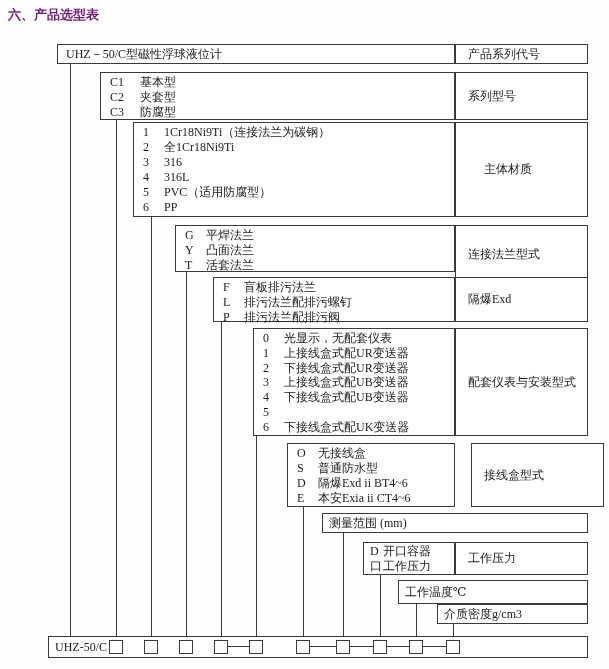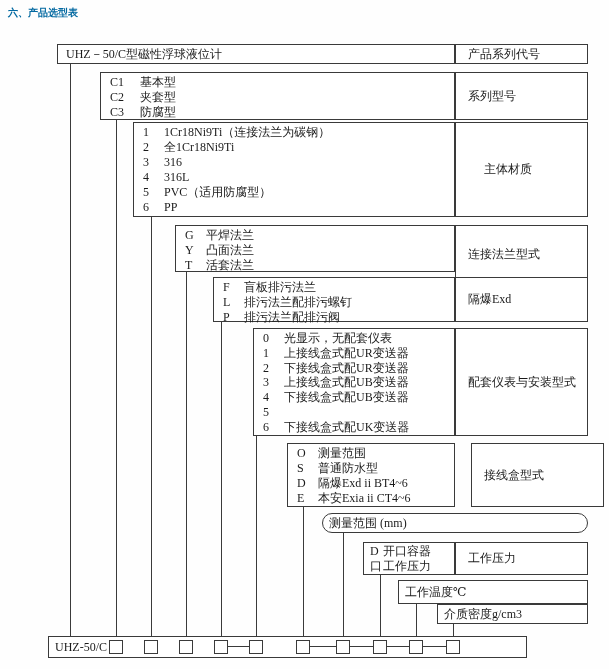--- a/index.html
+++ b/index.html
@@ -5,21 +5,21 @@
   html,body{margin:0;padding:0;background:#fff;}
   body{
     width:609px;height:669px;
     font-family:"Liberation Serif","DejaVu Serif",serif;
     color:#1a1a1a;
   }
   .page{position:relative;width:609px;height:669px;background:#fefefe;overflow:hidden;}
   .title{
     position:absolute;left:8px;top:6px;
     font-family:"Liberation Sans","DejaVu Sans",sans-serif;
-    font-size:10px;font-weight:bold;color:#0369a1;
+    font-size:13px;font-weight:bold;color:#701a75;
   }
   .box{
     position:absolute;border:1px solid #3a3a3a;background:#fff;
     box-sizing:border-box;font-size:12px;
   }
   .flexc{display:flex;align-items:center;}
   .labelbox{padding-left:12px;}
   .selfbox{padding-left:6px;}
   .opts{padding:2px 0 0 9px;line-height:15px;}
   .opts.lh148{line-height:14.8px;padding-top:2px;}
@@ -160,39 +160,39 @@
           <span>下接线盒式配UK变送器</span>
         </div>
     </div>
   </div>
   <div class="box flexc labelbox" style="left:455px;top:328px;width:133px;height:108px;">配套仪表与安装型式</div>
 
   <div class="box" style="left:287px;top:443px;width:168px;height:64px;">
     <div class="opts">
       <div class="opt">
           <span class="code">O</span>
-          <span>测量范围</span>
+          <span>无接线盒</span>
         </div>
       <div class="opt">
           <span class="code">S</span>
           <span>普通防水型</span>
         </div>
       <div class="opt">
           <span class="code">D</span>
           <span>隔爆Exd ii BT4~6</span>
         </div>
       <div class="opt">
           <span class="code">E</span>
           <span>本安Exia ii CT4~6</span>
         </div>
     </div>
   </div>
   <div class="box flexc labelbox" style="left:471px;top:443px;width:133px;height:64px;">接线盒型式</div>
 
-  <div class="box flexc selfbox" style="left:322px;top:513px;width:266px;height:20px;border-radius:10px;">测量范围 (mm)</div>
+  <div class="box flexc selfbox" style="left:322px;top:513px;width:266px;height:20px;">测量范围 (mm)</div>
 
   <div class="box" style="left:363px;top:542px;width:92px;height:33px;">
     <div class="opts narrowcode" style="padding-top:1px;padding-left:6px;">
       <div class="opt">
           <span class="code">D</span>
           <span>开口容器</span>
         </div>
       <div class="opt">
           <span class="code">口</span>
           <span>工作压力</span>
@@ -210,21 +210,21 @@
   <div class="vline" style="left:151px;top:217px;height:423px;"></div>
   <div class="vline" style="left:186px;top:272px;height:368px;"></div>
   <div class="vline" style="left:221px;top:322px;height:318px;"></div>
   <div class="vline" style="left:256px;top:436px;height:204px;"></div>
   <div class="vline" style="left:303px;top:507px;height:133px;"></div>
   <div class="vline" style="left:343px;top:533px;height:107px;"></div>
   <div class="vline" style="left:380px;top:575px;height:65px;"></div>
   <div class="vline" style="left:416px;top:604px;height:36px;"></div>
   <div class="vline" style="left:453px;top:624px;height:16px;"></div>
 
-  <div class="box flexc" style="left:48px;top:636px;width:479px;height:22px;">
+  <div class="box flexc" style="left:48px;top:636px;width:540px;height:22px;">
     <span class="barprefix">UHZ-50/C</span>
   </div>
 
   <div class="codebox" style="left:109px;"></div>
   <div class="codebox" style="left:144px;"></div>
   <div class="codebox" style="left:179px;"></div>
   <div class="codebox" style="left:214px;"></div>
   <div class="codebox" style="left:249px;"></div>
   <div class="codebox" style="left:296px;"></div>
   <div class="codebox" style="left:336px;"></div>

